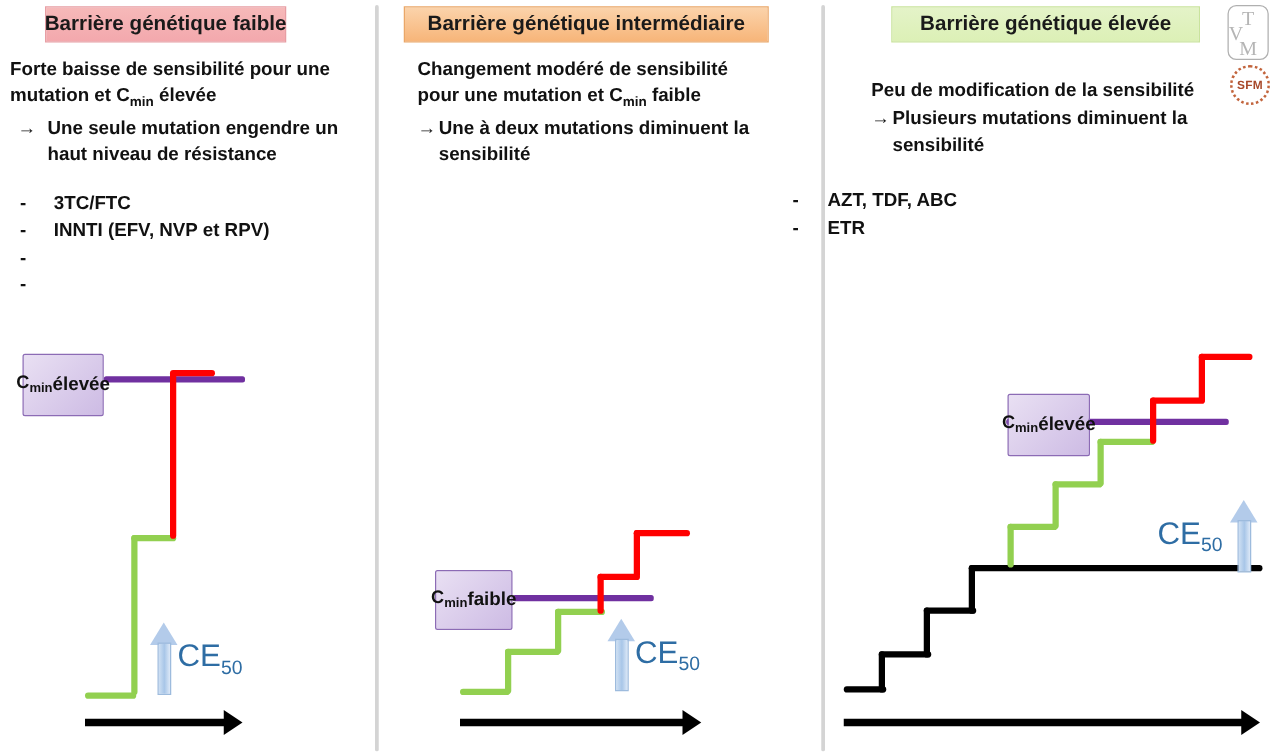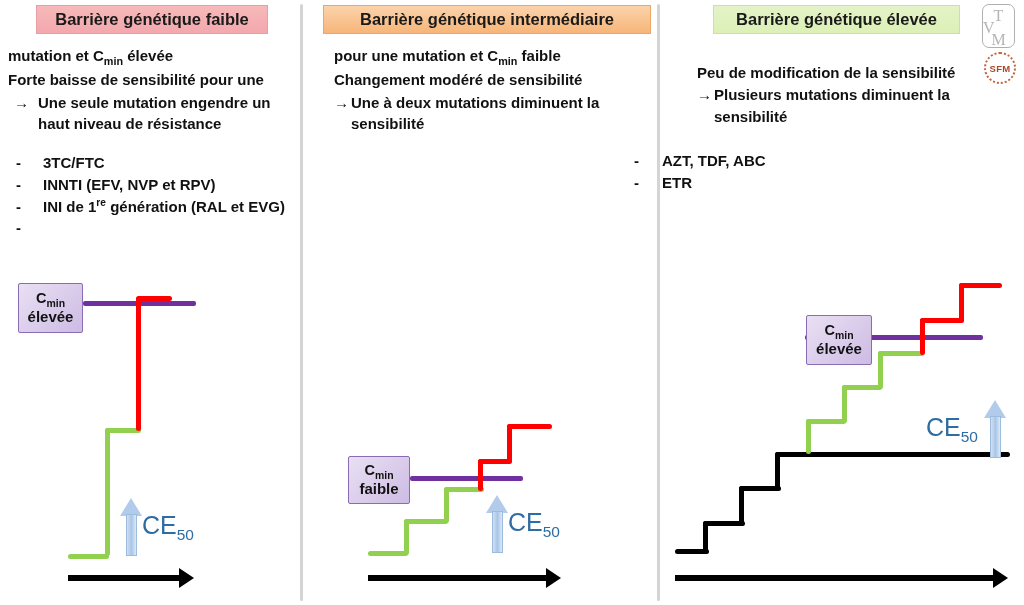--- a/index.html
+++ b/index.html
@@ -26,26 +26,26 @@
   
   .chip{
     position:absolute;
     display:flex;align-items:center;justify-content:center;
     font-weight:bold;
     color:#1a1a1a;
     box-sizing:border-box;
     white-space:nowrap;
   }
   #chip1{
-    left:36px;top:5px;width:232px;height:29px;font-size:16.5px;
+    left:36px;top:5px;width:193px;height:29px;font-size:16.5px;
     background:linear-gradient(to bottom,#f6b9b9,#f3a8ad);
     border:1px solid #e79ea4;
   }
   #chip2{
-    left:19px;top:5px;width:328px;height:29px;font-size:16.5px;
+    left:19px;top:5px;width:292px;height:29px;font-size:16.5px;
     background:linear-gradient(to bottom,#fbd3ab,#f7b579);
     border:1px solid #eaa768;
     text-align:center;
   }
   #chip3{
     left:52px;top:5px;width:247px;height:29px;font-size:16.5px;
     background:linear-gradient(to bottom,#e4f3c8,#dcf0b6);
     border:1px solid #c9e39c;
   }
 
@@ -127,21 +127,21 @@
     border-bottom:10px solid transparent;
     border-left:15px solid #000;
   }
 
   
   .cmin{
     position:absolute;
     background:linear-gradient(135deg,#e9e0f3,#cdbbe4);
     border:1.6px solid #8c6bb5;
     border-radius:2px;
-    display:flex;flex-direction:column;align-items:center;justify-content:center;
+    display:flex;flex-direction:row;align-items:center;justify-content:center;
     font-weight:bold;color:#111;
     box-sizing:border-box;
     line-height:1.12;
   }
   .cmin .l1{font-size:14.5px;}
   .cmin .l2{font-size:15px;}
 
   
   .ce50{position:absolute;display:flex;align-items:center;justify-content:space-between;}
   .ce50 .uparrow{
@@ -180,40 +180,39 @@
   </div>
   <div class="logo-sfm">
     <span>SFM</span>
   </div>
 
   <div class="panel" id="panel1">
 
     <div class="chip" id="chip1">Barrière génétique faible</div>
 
     <div class="body-text" id="text1">
+      <div class="para">Forte baisse de sensibilité pour une</div>
       <div class="para"><span>mutation et C</span><sub>min</sub><span> élevée</span></div>
-      <div class="para">Forte baisse de sensibilité pour une</div>
       <div class="arrow-row">
         <span class="ar">→</span>
         <span class="tx">Une seule mutation engendre un haut niveau de résistance</span>
       </div>
     </div>
 
     <div class="bullets" id="bul1">
       <div class="bullet">
         <span class="dash">-</span>
         <span class="btx">3TC/FTC</span>
       </div>
       <div class="bullet">
         <span class="dash">-</span>
         <span class="btx">INNTI (EFV, NVP et RPV)</span>
       </div>
       <div class="bullet">
         <span class="dash">-</span>
-        <span class="btx">INI de 1<sup>re</sup> génération (RAL et EVG)</span>
       </div>
       <div class="bullet">
         <span class="dash">-</span>
       </div>
     </div>
 
     <div class="chart">
 
       <div class="seg purple" style="left:83px;top:301px;width:113px;"></div>
 
@@ -239,22 +238,22 @@
 
       <div class="axis" style="left:68px;top:575px;width:113px;"></div>
     </div>
   </div>
 
   <div class="panel" id="panel2">
 
     <div class="chip" id="chip2">Barrière génétique intermédiaire</div>
 
     <div class="body-text" id="text2">
+      <div class="para">Changement modéré de sensibilité</div>
       <div class="para"><span>pour une mutation et C</span><sub>min</sub><span> faible</span></div>
-      <div class="para">Changement modéré de sensibilité</div>
       <div class="arrow-row">
         <span class="ar">→</span>
         <span class="tx">Une à deux mutations diminuent la sensibilité</span>
       </div>
     </div>
 
     <div class="bullets" id="bul2">
       <div class="bullet">
         <span class="dash">-</span>
         <span class="btx">AZT, TDF, ABC</span>

